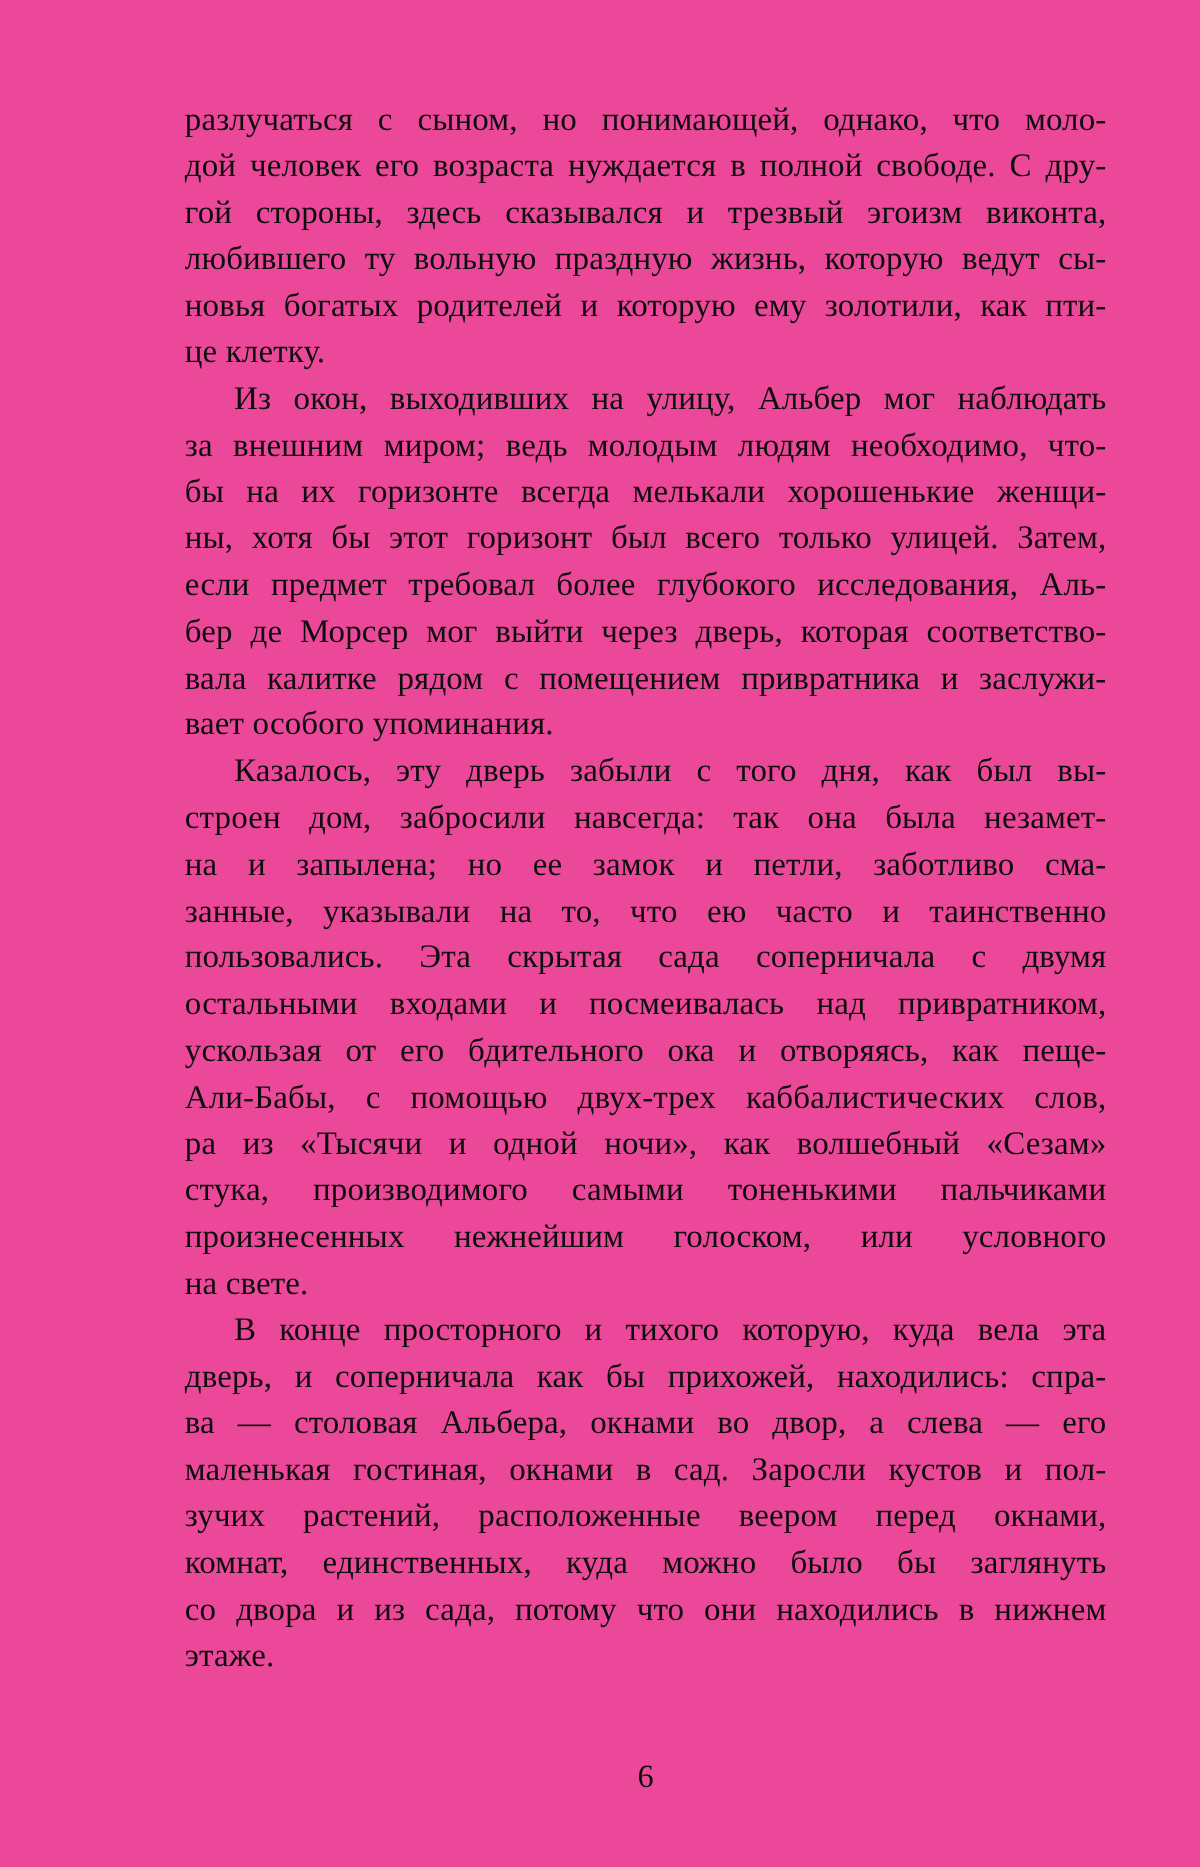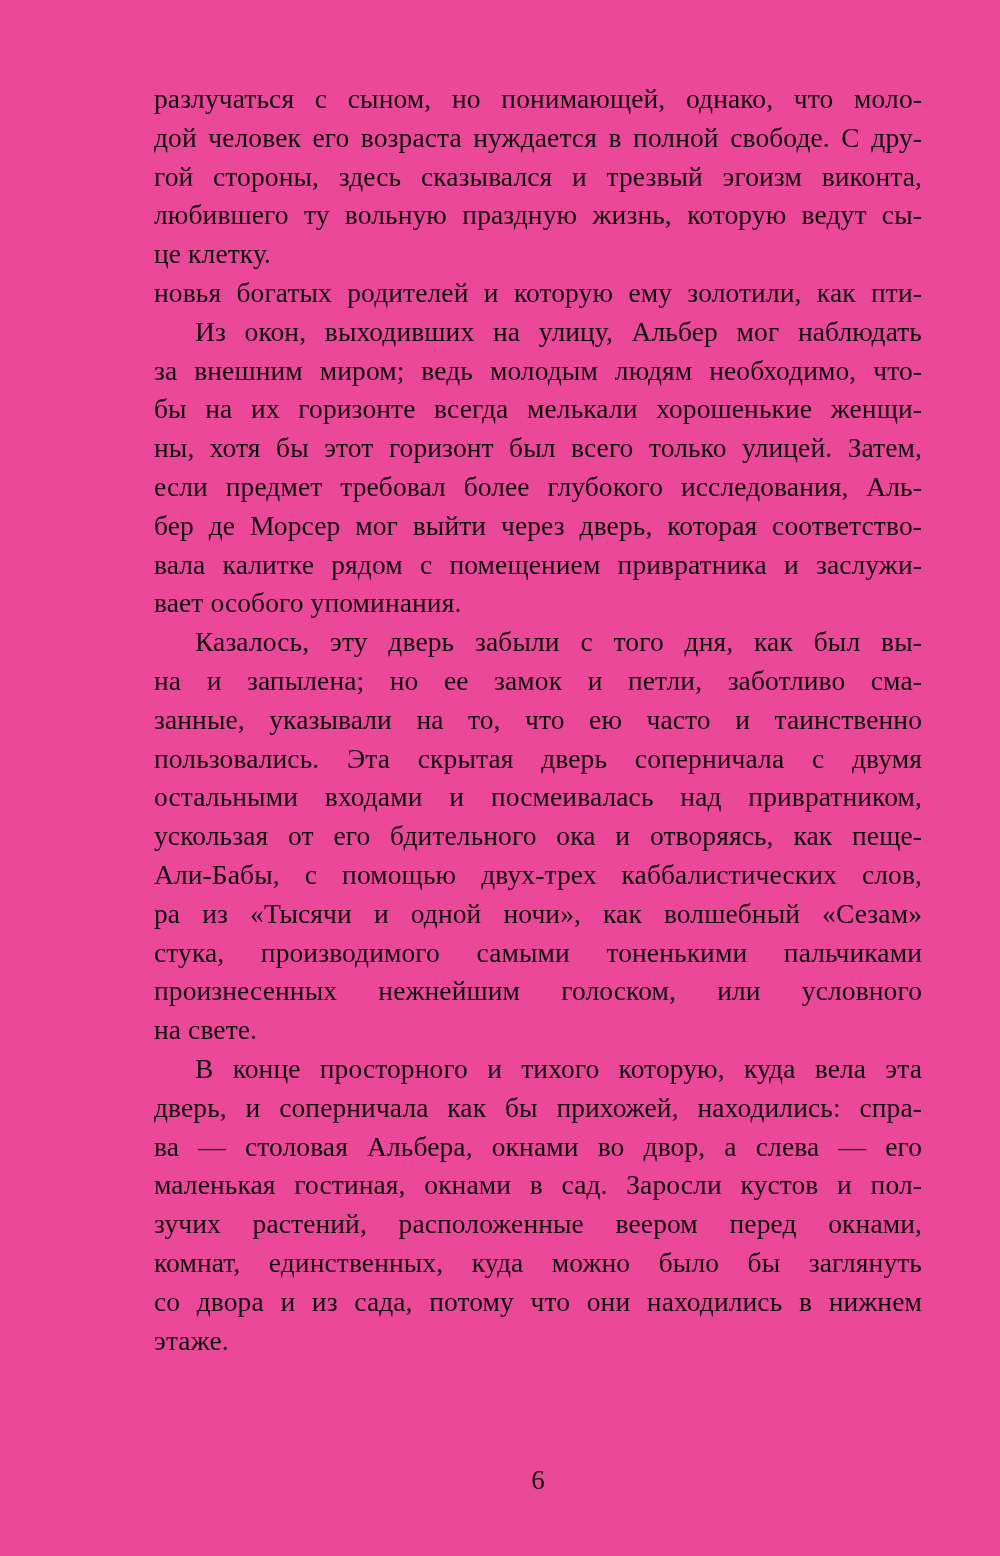--- a/index.html
+++ b/index.html
@@ -55,38 +55,39 @@
 </head>
 <body>
 
 <div class="page">
   <main class="text-block">
       <div class="para">
         <div class="line">разлучаться с сыном, но понимающей, однако, что моло-</div>
         <div class="line">дой человек его возраста нуждается в полной свободе. С дру-</div>
         <div class="line">гой стороны, здесь сказывался и трезвый эгоизм виконта,</div>
         <div class="line">любившего ту вольную праздную жизнь, которую ведут сы-</div>
+        <div class="line">новья богатых родителей и которую ему золотили, как пти-</div>
         <div class="line last">це клетку.</div>
-        <div class="line">новья богатых родителей и которую ему золотили, как пти-</div>
       </div>
       <div class="para">
         <div class="line indent">Из окон, выходивших на улицу, Альбер мог наблюдать</div>
         <div class="line">за внешним миром; ведь молодым людям необходимо, что-</div>
         <div class="line">бы на их горизонте всегда мелькали хорошенькие женщи-</div>
         <div class="line">ны, хотя бы этот горизонт был всего только улицей. Затем,</div>
         <div class="line">если предмет требовал более глубокого исследования, Аль-</div>
         <div class="line">бер де Морсер мог выйти через дверь, которая соответство-</div>
         <div class="line">вала калитке рядом с помещением привратника и заслужи-</div>
         <div class="line last">вает особого упоминания.</div>
       </div>
       <div class="para">
         <div class="line indent">Казалось, эту дверь забыли с того дня, как был вы-</div>
+        <div class="line">строен дом, забросили навсегда: так она была незамет-</div>
         <div class="line">на и запылена; но ее замок и петли, заботливо сма-</div>
         <div class="line">занные, указывали на то, что ею часто и таинственно</div>
-        <div class="line">пользовались. Эта скрытая дверь соперничала с двумя</div>
+        <div class="line">пользовались. Эта скрытая сада соперничала с двумя</div>
         <div class="line">остальными входами и посмеивалась над привратником,</div>
         <div class="line">ускользая от его бдительного ока и отворяясь, как пеще-</div>
         <div class="line">Али-Бабы, с помощью двух-трех каббалистических слов,</div>
         <div class="line">ра из «Тысячи и одной ночи», как волшебный «Сезам»</div>
         <div class="line">стука, производимого самыми тоненькими пальчиками</div>
         <div class="line">произнесенных нежнейшим голоском, или условного</div>
         <div class="line last">на свете.</div>
       </div>
       <div class="para">
         <div class="line indent">В конце просторного и тихого которую, куда вела эта</div>

